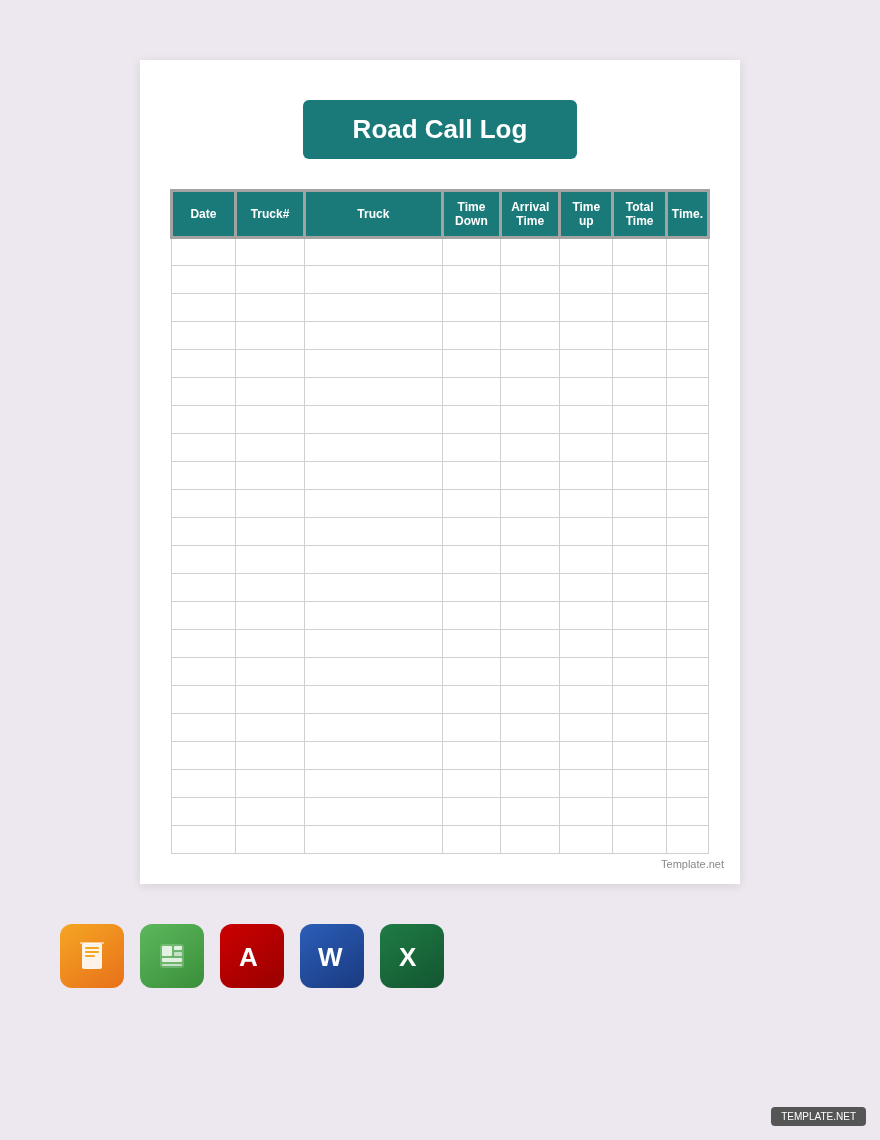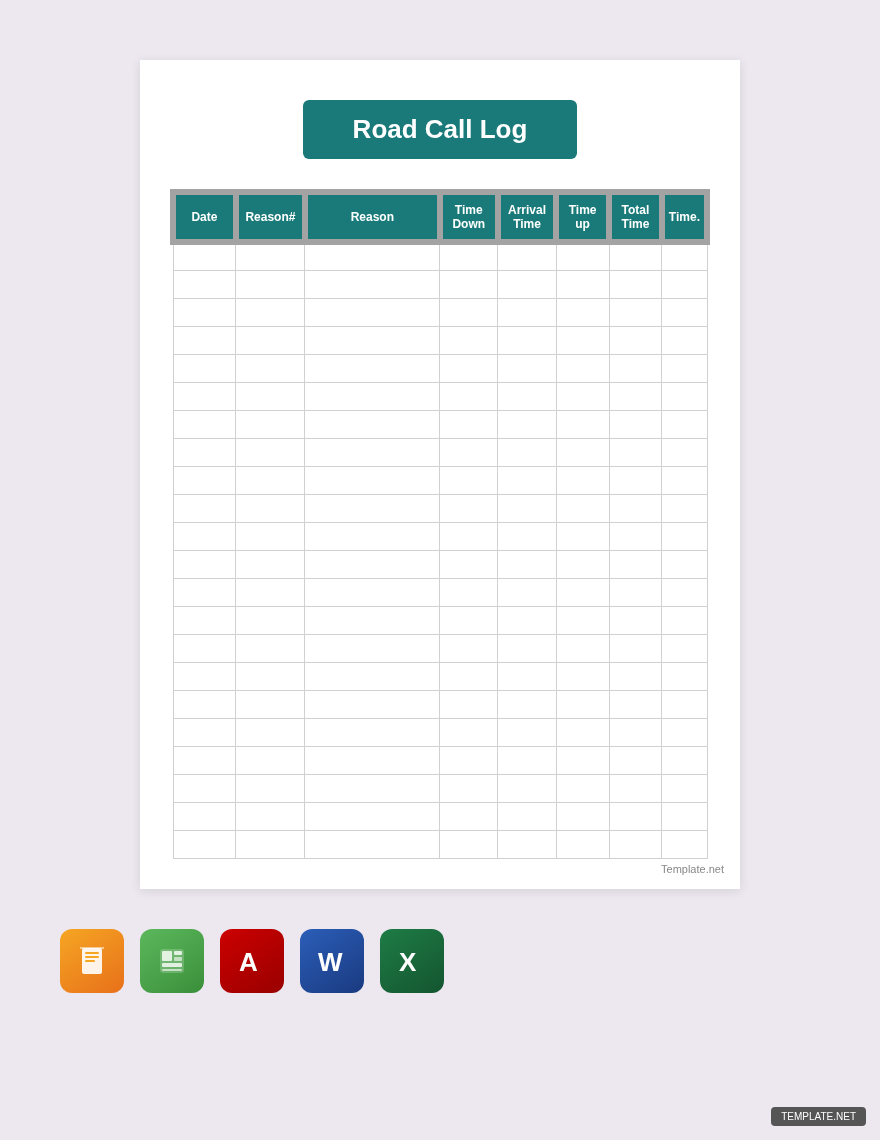--- a/index.html
+++ b/index.html
@@ -51,21 +51,21 @@
       border-collapse: collapse;
     }
 
     .log-table thead tr th {
       background-color: #1a7a7a;
       color: #ffffff;
       font-size: 12px;
       font-weight: bold;
       text-align: center;
       padding: 8px 4px;
-      border: 6px solid #a3a3a3;
+      border: 3px solid #a3a3a3;
     }
 
     .log-table tbody tr td {
       border: 1px solid #d0d0d0;
       height: 28px;
       padding: 0;
     }
 
     .watermark {
       position: absolute;
@@ -139,22 +139,22 @@
   <div class="document-card">
 
     <div class="title-container">
       <div class="title-box">Road Call Log</div>
     </div>
 
     <table class="log-table">
       <thead>
         <tr>
           <th style="width:12%">Date</th>
-          <th style="width:13%">Reason#</th>
-          <th style="width:26%">Reason</th>
+          <th style="width:13%">Truck#</th>
+          <th style="width:26%">Truck</th>
           <th style="width:11%">Time<br>Down</th>
           <th style="width:11%">Arrival<br>Time</th>
           <th style="width:10%">Time<br>up</th>
           <th style="width:10%">Total<br>Time</th>
           <th style="width:10%">Time.</th>
         </tr>
       </thead>
       <tbody id="table-body">
       <tr>
             <td></td>

